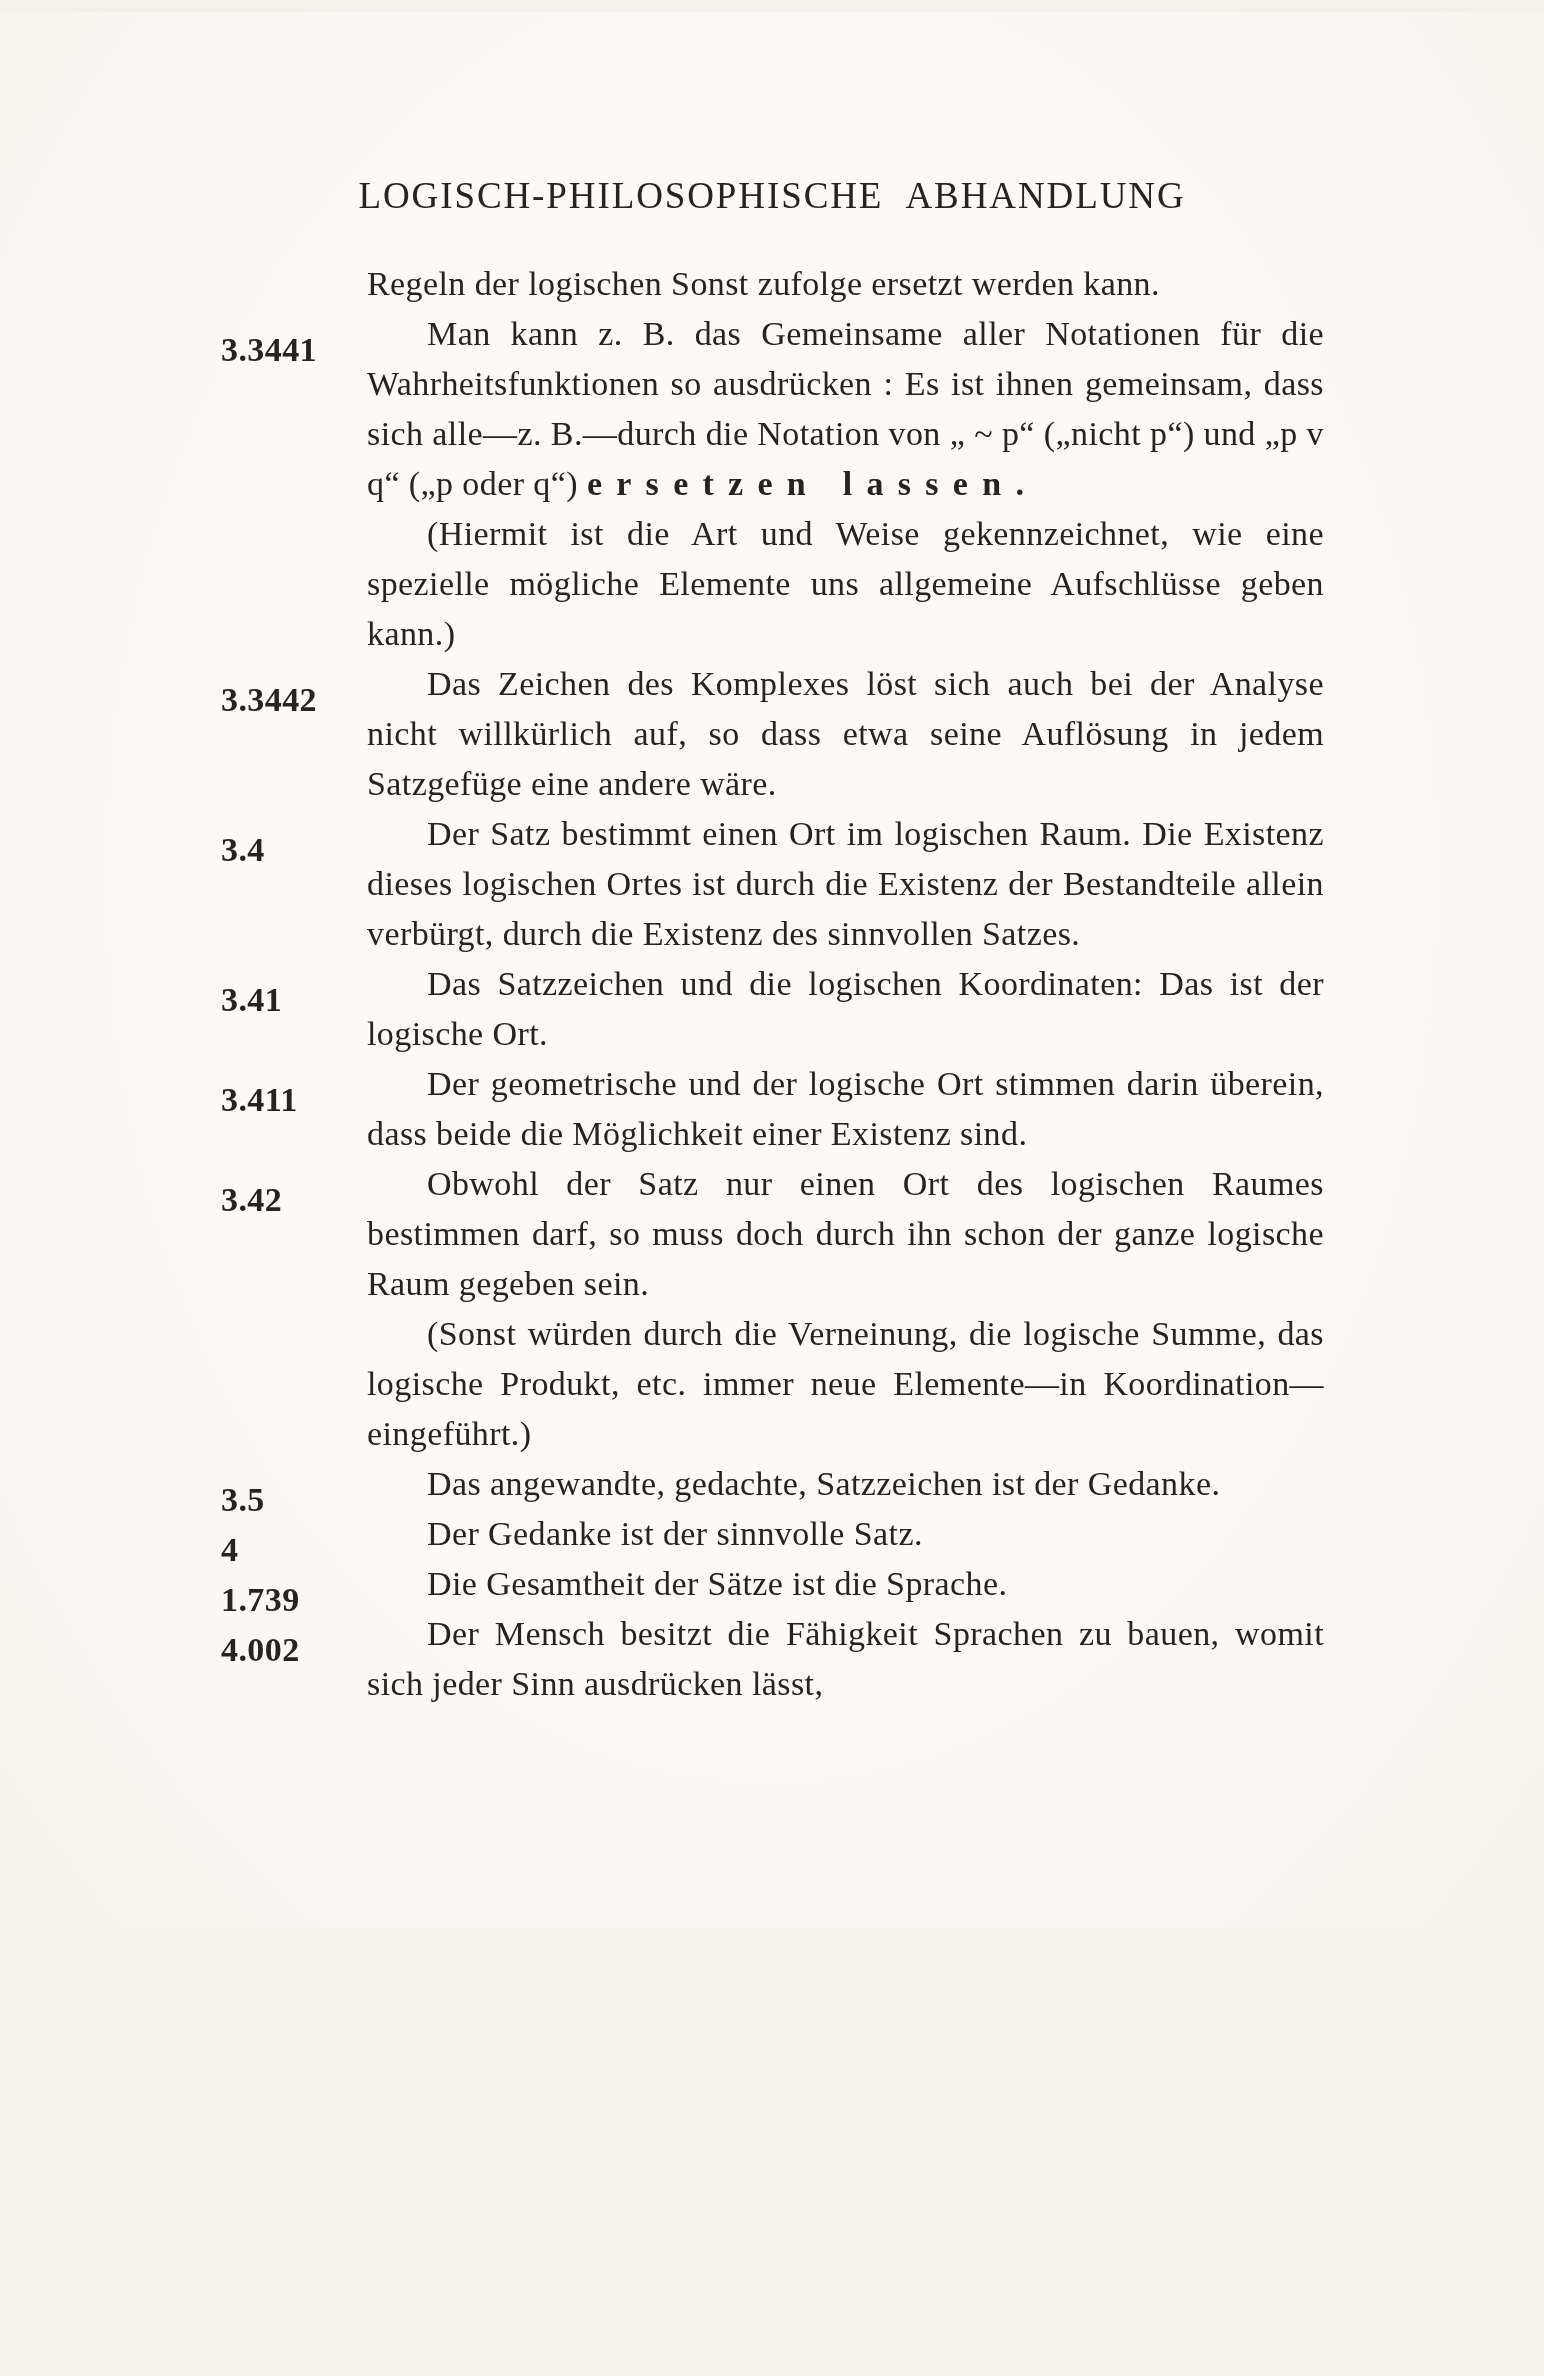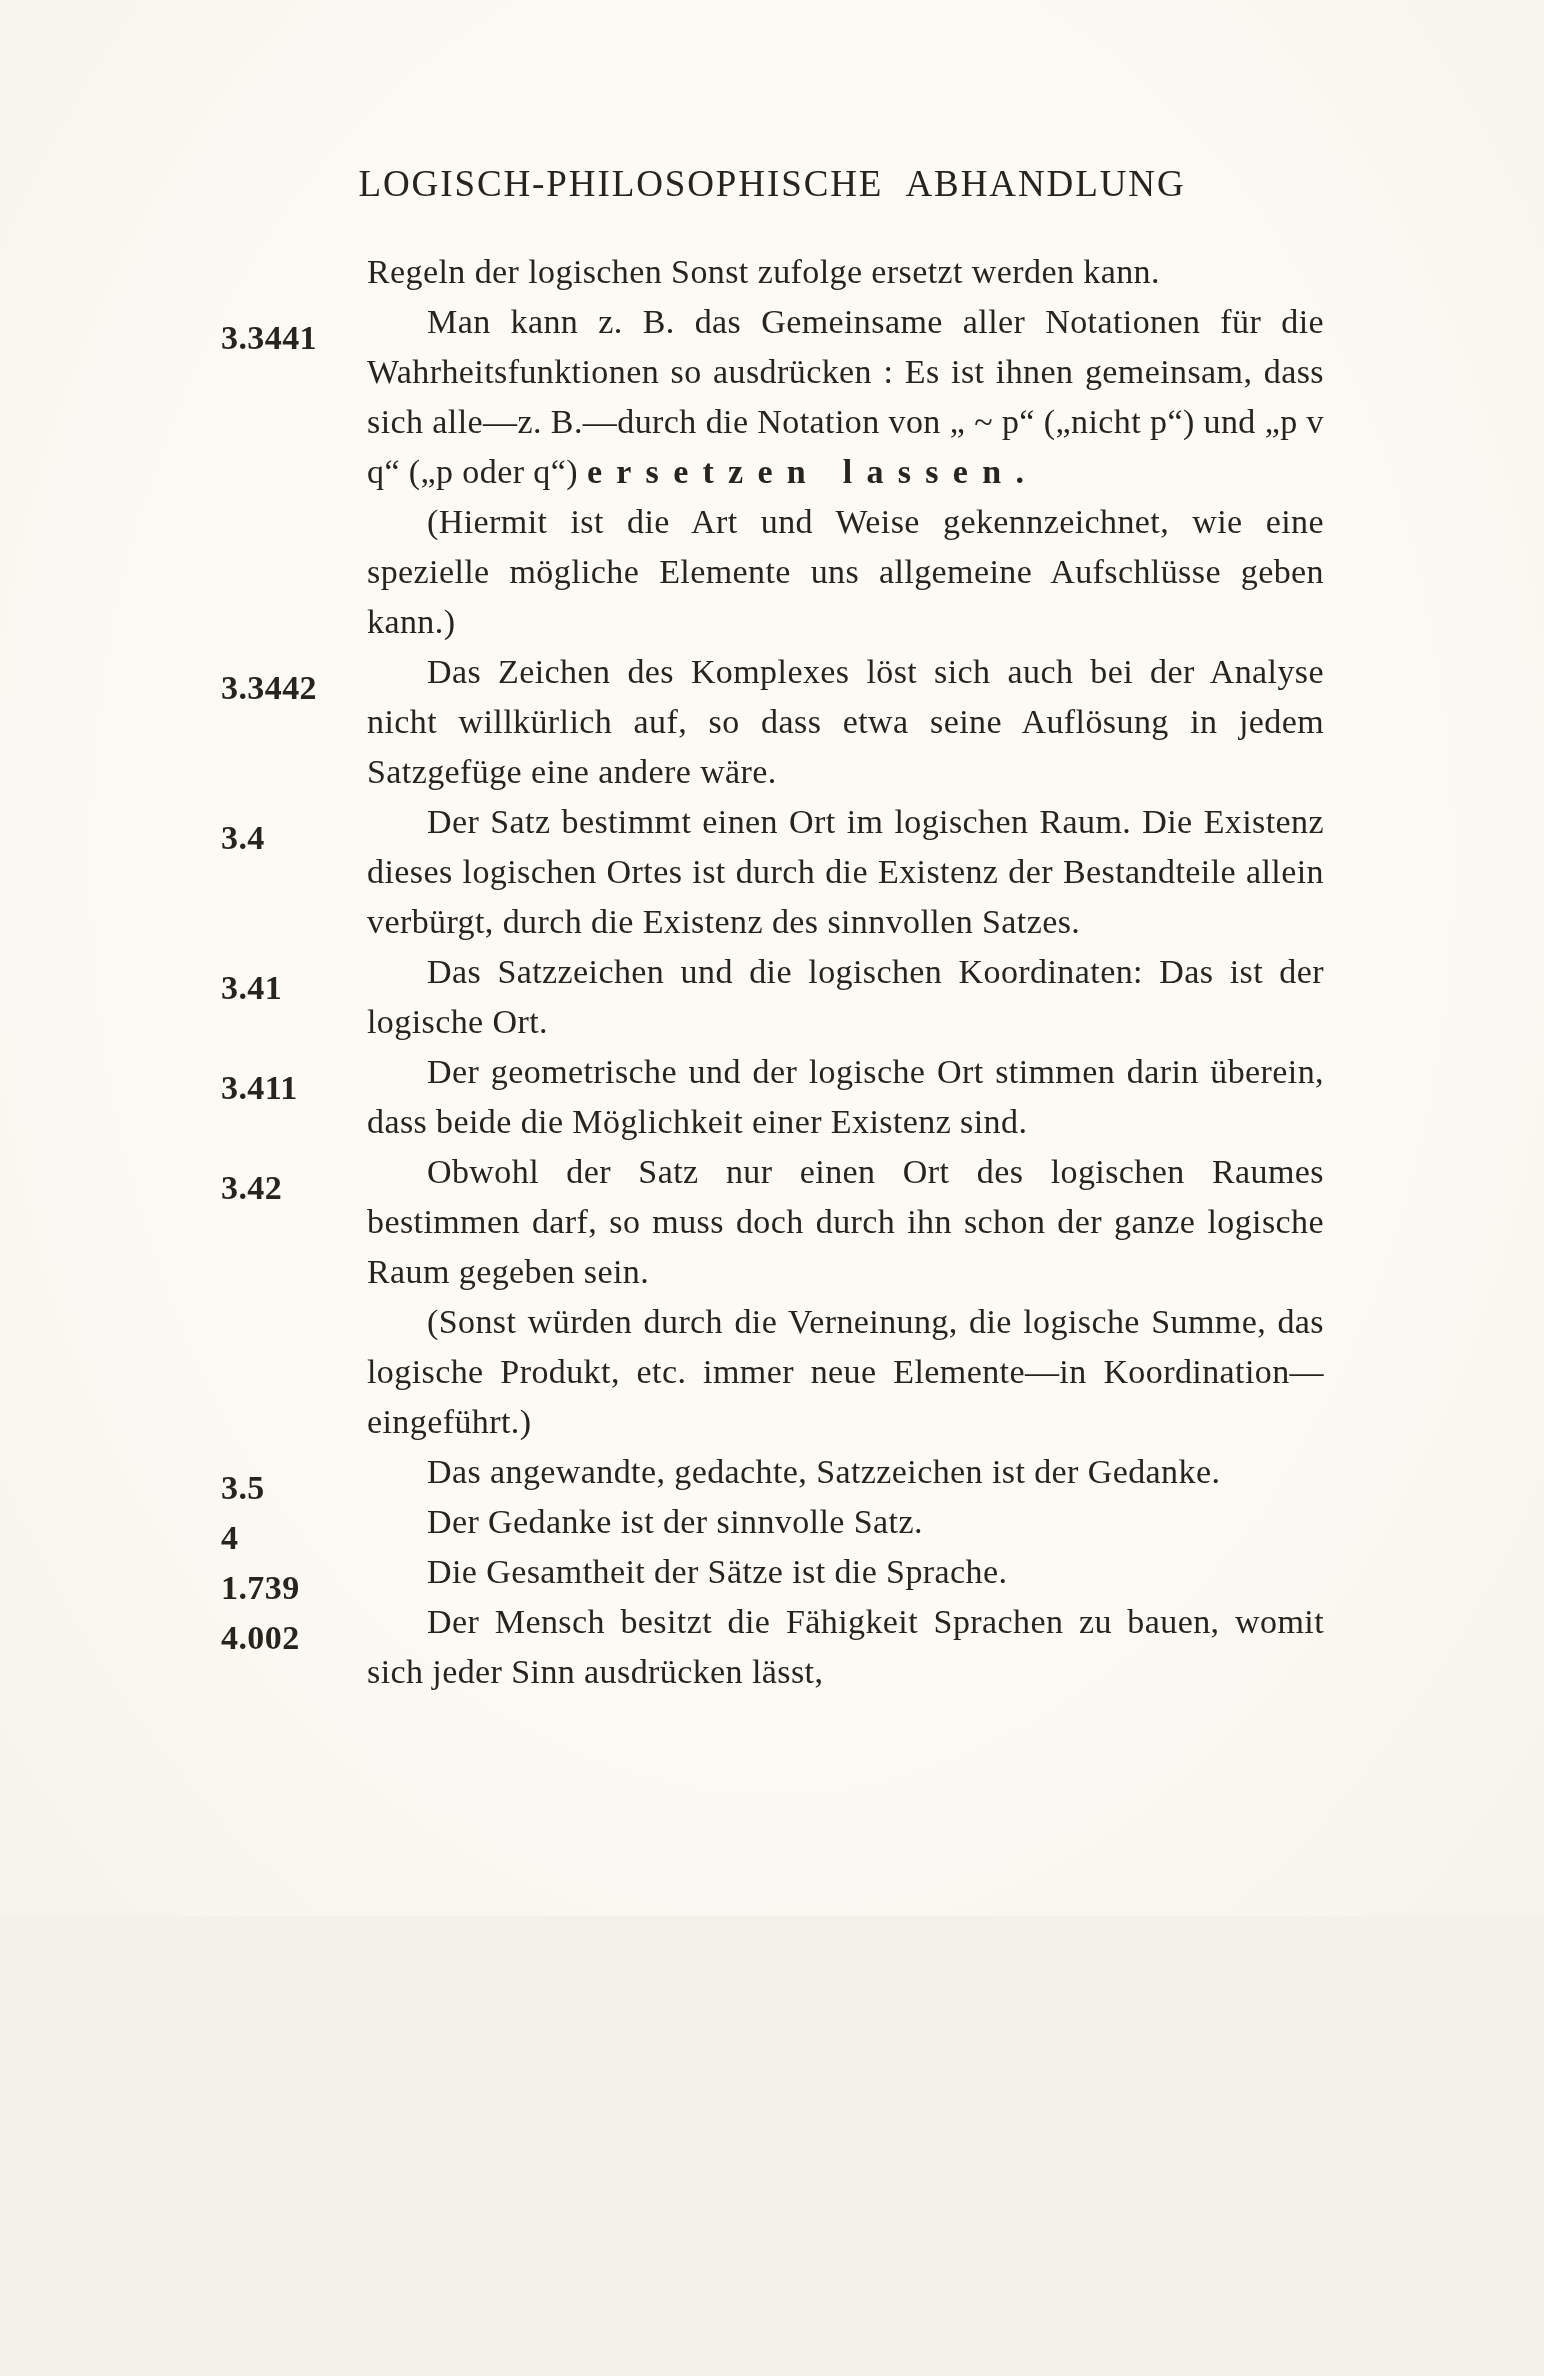--- a/index.html
+++ b/index.html
@@ -5,21 +5,21 @@
   * { margin: 0; padding: 0; box-sizing: border-box; }
 
   html, body {
     background: #f4f1e9;
   }
 
   .page {
     position: relative;
     width: 1544px;
     height: 1916px;
-    margin: 0 auto;
+    margin: 12px auto;
     background: radial-gradient(ellipse at 50% 45%, #fcfaf5 55%, #f6f3ea 100%);
     color: #27231d;
     font-family: "Liberation Serif", "DejaVu Serif", serif;
     overflow: hidden;
   }
 
   .running-head {
     position: absolute;
     top: 162px;
     left: 0;

